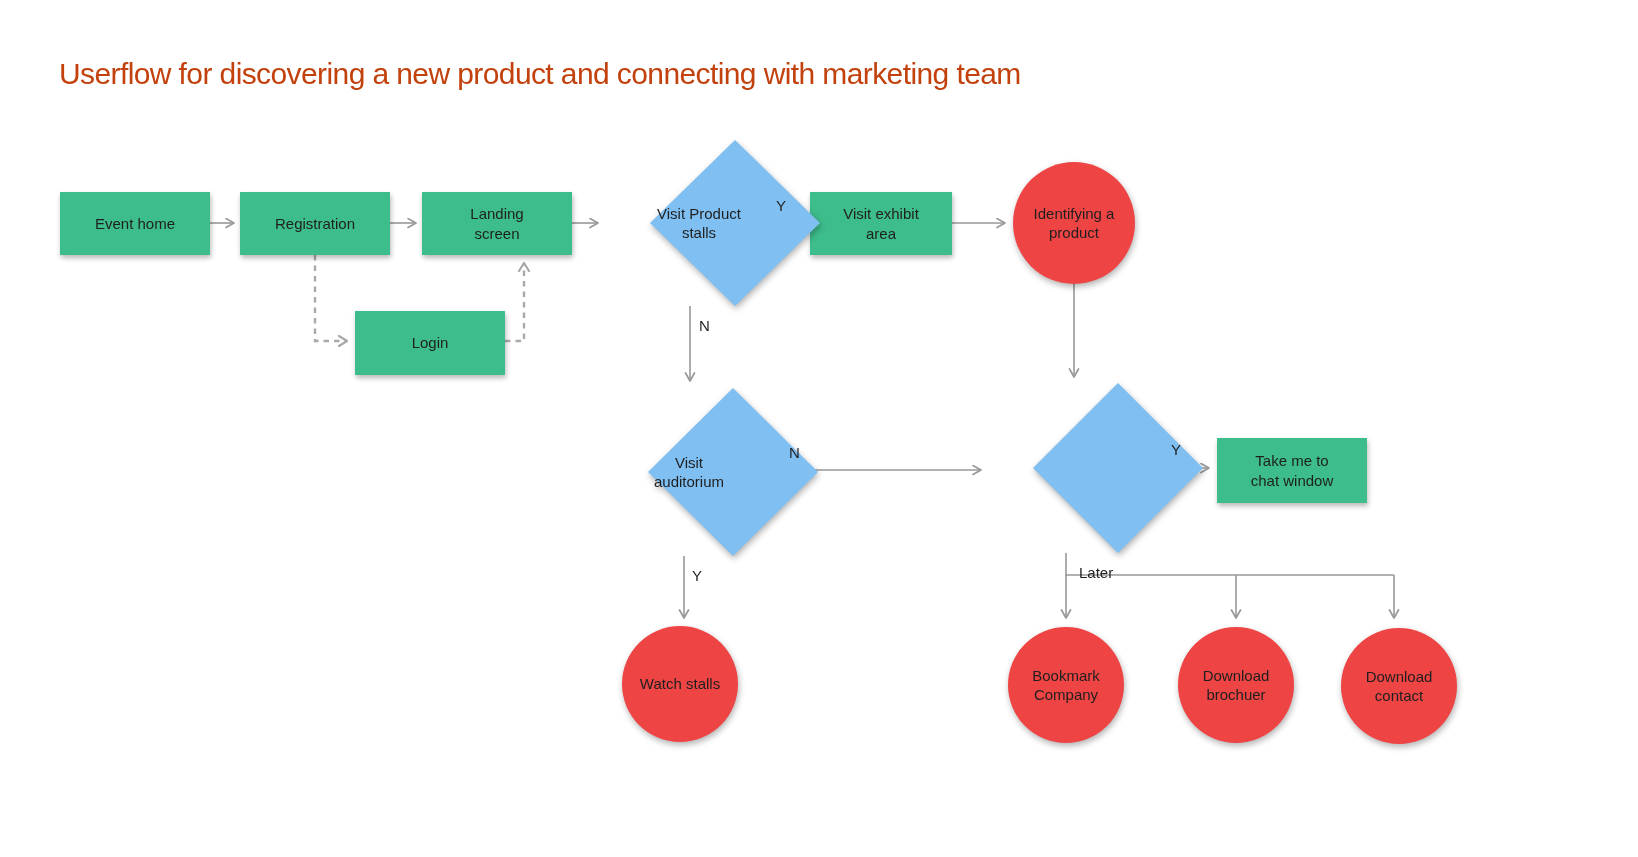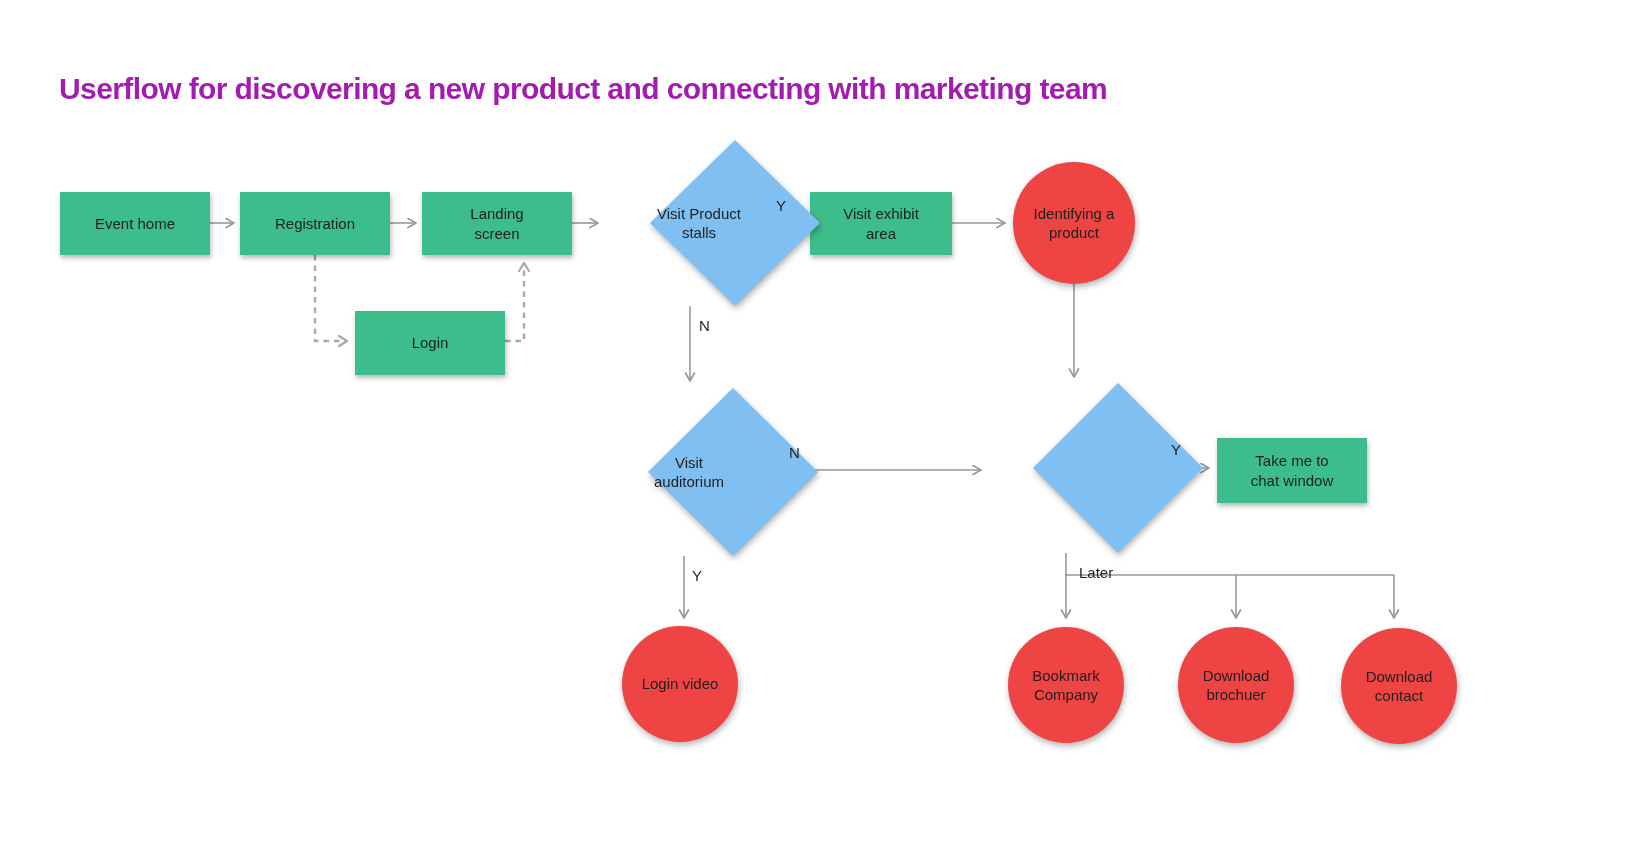--- a/index.html
+++ b/index.html
@@ -11,25 +11,25 @@
   #canvas{
     position:relative;
     width:1638px;
     height:857px;
     background:#ffffff;
     overflow:hidden;
   }
   .title{
     position:absolute;
     left:59px;
-    top:72px;
+    top:57px;
     font-size:30px;
-    font-weight:700;
+    font-weight:400;
     letter-spacing:-0.6px;
-    color:#a21caf;
+    color:#c2410c;
     white-space:nowrap;
   }
   .node{
     position:absolute;
     display:flex;
     align-items:center;
     justify-content:center;
     text-align:center;
   }
   .label{
@@ -163,21 +163,21 @@
 
   <div class="diamond-wrap" id="n-marketing" style="left:988px;top:383px;width:170px;height:170px">
     <div class="diamond-shape"></div>
   </div>
 
   <div class="node circle" id="n-identify" style="left:1013px;top:162px;width:122px;height:122px">
     <span class="label">Identifying a product</span>
   </div>
 
   <div class="node circle" id="n-watch" style="left:622px;top:626px;width:116px;height:116px">
-    <span class="label">Login video</span>
+    <span class="label">Watch stalls</span>
   </div>
 
   <div class="node circle" id="n-bookmark" style="left:1008px;top:627px;width:116px;height:116px">
     <span class="label">Bookmark Company</span>
   </div>
 
   <div class="node circle" id="n-brochuer" style="left:1178px;top:627px;width:116px;height:116px">
     <span class="label">Download brochuer</span>
   </div>
 

